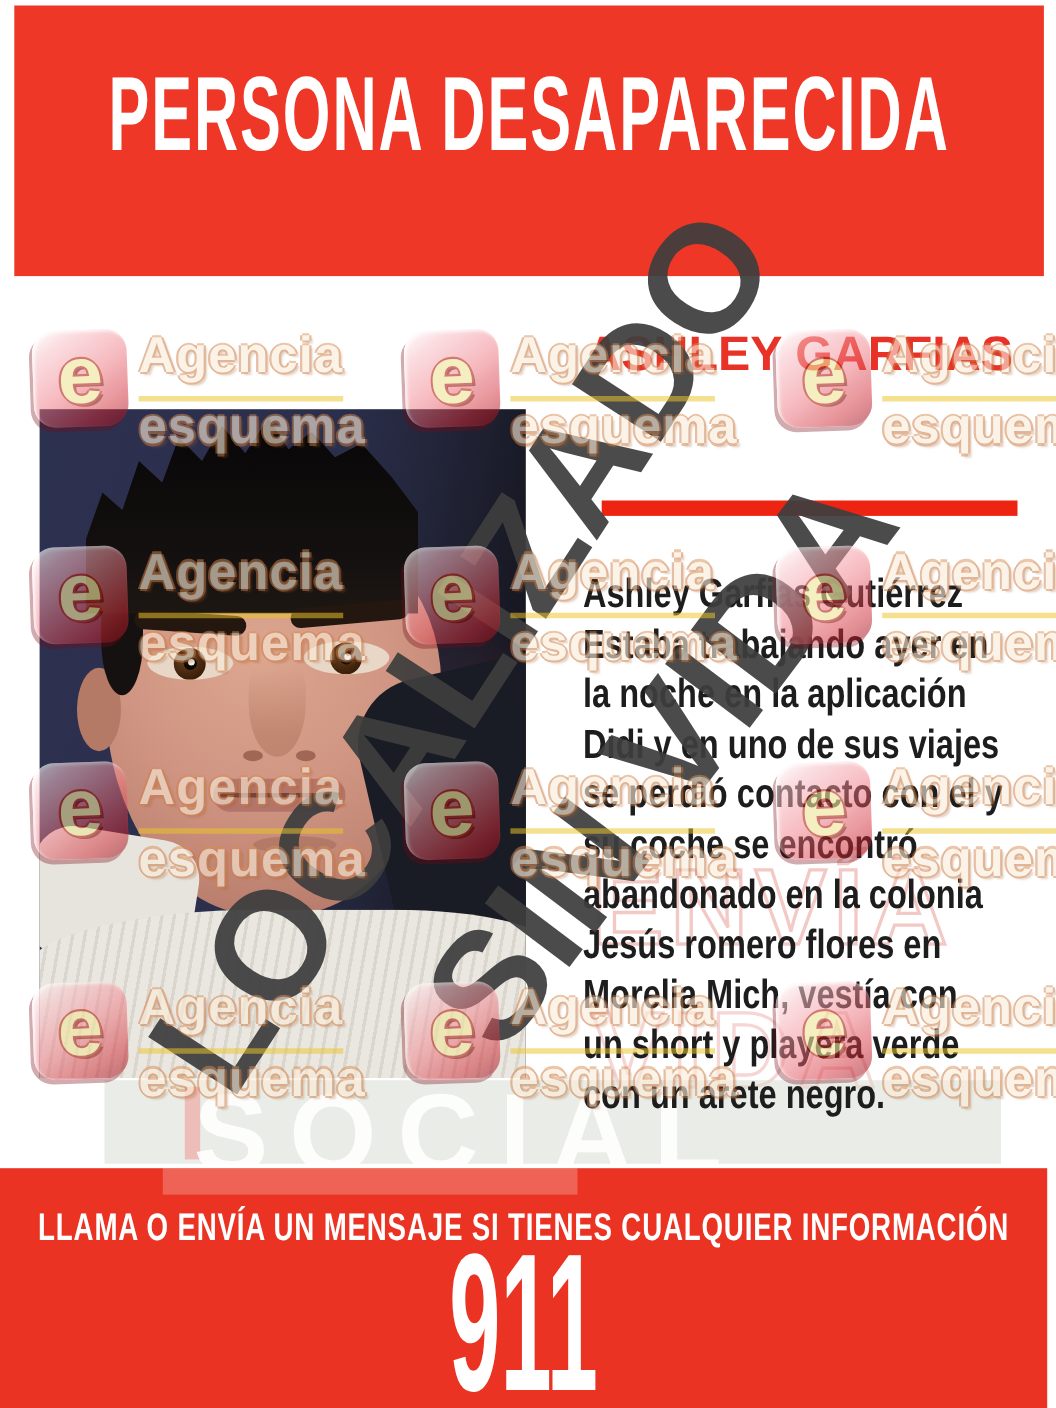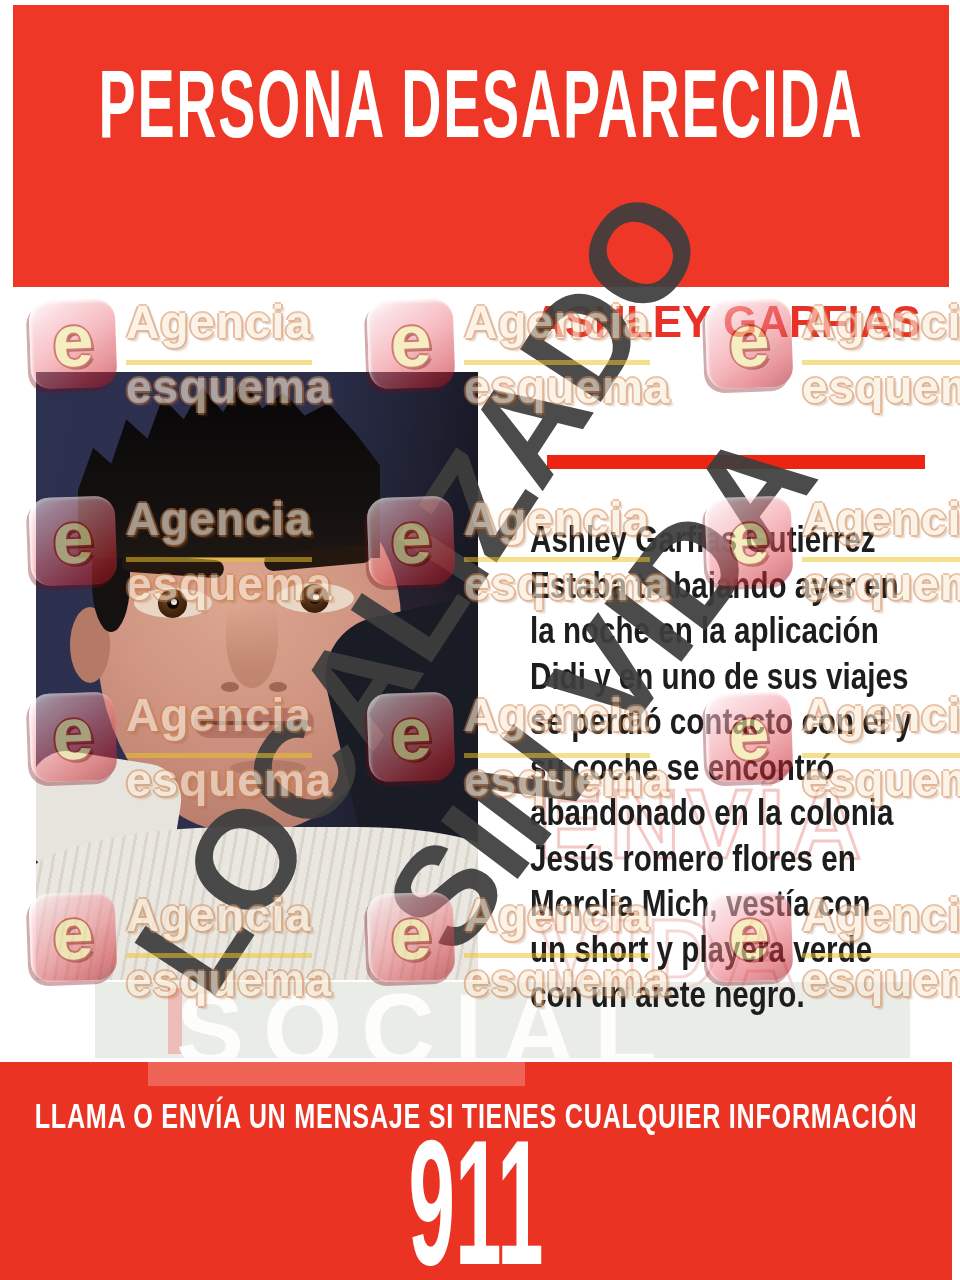--- a/index.html
+++ b/index.html
@@ -18,21 +18,21 @@
   .bg-ucion { left:538px; top:768px; font-size:98px; letter-spacing:6px; }
   .bg-cial  { left:538px; top:898px; font-size:98px; letter-spacing:8px; -webkit-text-stroke:3px rgba(226,120,112,0.30); }
   .social-band { position:absolute; left:95px; top:982px; width:815px; height:76px;
     background:rgba(213,220,207,0.50); z-index:1; }
   .bg-social { position:absolute; left:176px; top:972px; font-size:102px; font-weight:bold;
     letter-spacing:19px; color:rgba(255,255,255,0.88); z-index:1; white-space:nowrap; }
   .social-pink-bar { position:absolute; left:168px; top:988px; width:14px; height:66px;
     background:rgba(238,150,148,0.55); z-index:1; }
 
   
-  .top-banner { position:absolute; left:13px; top:5px; width:936px; height:282px;
+  .top-banner { position:absolute; left:13px; top:5px; width:936px; height:246px;
     background:#ee3726; z-index:3; }
   .top-banner h1 { position:absolute; left:50%; top:46px; margin:0; white-space:nowrap;
     transform:translateX(-50%) scaleX(0.58); transform-origin:center;
     font-size:96px; font-weight:bold; color:#ffffff; letter-spacing:3px; line-height:1.1; }
   .bottom-banner { position:absolute; left:0; top:1062px; width:952px; height:222px;
     background:#ea3322; z-index:3; }
   .banner-lighten { position:absolute; left:148px; top:0; width:377px; height:24px;
     background:rgba(255,255,255,0.24); }
   .cta { position:absolute; left:50%; top:34px; margin:0; white-space:nowrap;
     transform:translateX(-50%) scaleX(0.72); transform-origin:center;

